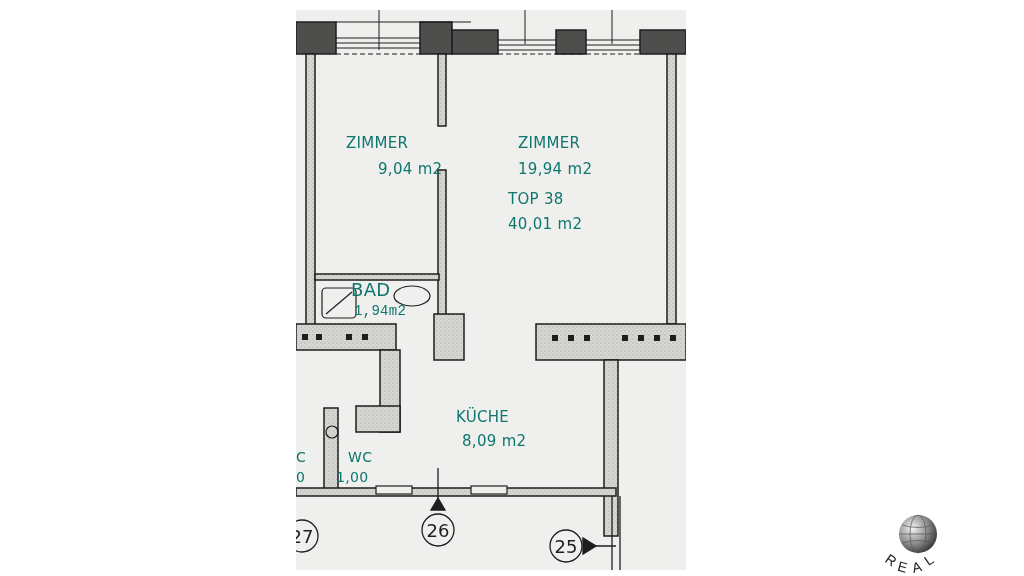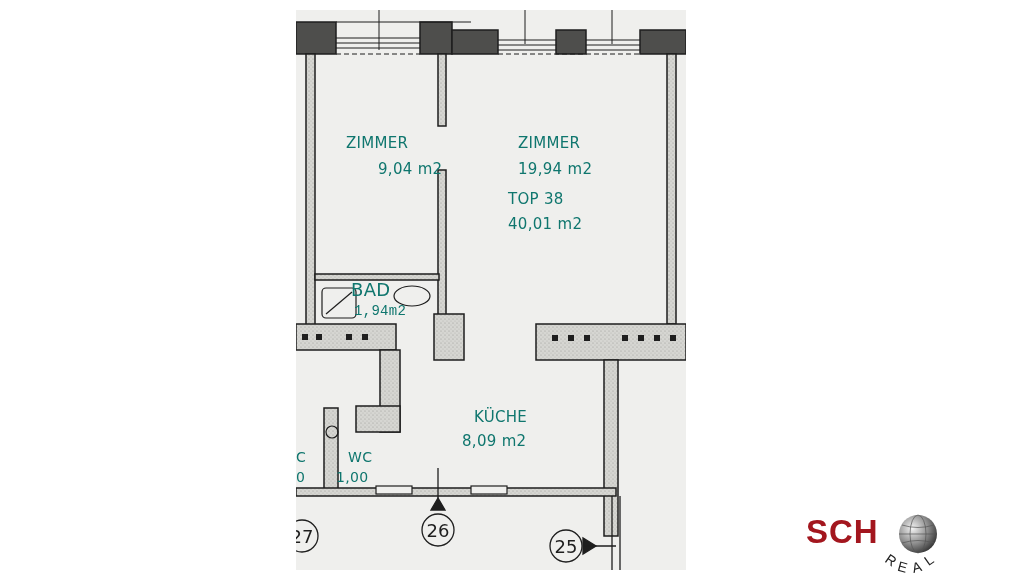--- a/index.html
+++ b/index.html
@@ -108,30 +108,29 @@
   </svg>
 
   <div class="lbl" style="left:50px;top:124px;">ZIMMER</div>
   <div class="lbl" style="left:50px;top:150px;margin-left:32px;">9,04  m2</div>
   <div class="lbl" style="left:222px;top:124px;">ZIMMER</div>
   <div class="lbl" style="left:222px;top:150px;">19,94  m2</div>
   <div class="lbl" style="left:212px;top:180px;">TOP 38</div>
   <div class="lbl" style="left:212px;top:205px;">40,01  m2</div>
   <div class="lbl" style="left:55px;top:270px;font-size:18px;">BAD</div>
   <div class="lbl" style="left:58px;top:292px;font-size:14px;font-family:Liberation Mono, monospace;">1,94m2</div>
-  <div class="lbl" style="left:178px;top:398px;">KÜCHE</div>
+  <div class="lbl" style="left:160px;top:398px;">KÜCHE</div>
   <div class="lbl" style="left:166px;top:422px;text-align:center;">8,09  m2</div>
   <div class="lbl" style="left:52px;top:438px;font-size:14px;">WC</div>
   <div class="lbl" style="left:40px;top:458px;font-size:14px;">1,00</div>
   <div class="lbl" style="left:0px;top:438px;font-size:14px;">C</div>
   <div class="lbl" style="left:0px;top:458px;font-size:14px;">0</div>
 </div>
 
 <div id="logo">
-  <div class="logo-text" style="left:0;">SCH</div>
   <svg width="44" height="44" viewBox="0 0 44 44" style="position:absolute;left:90px;top:0px;">
     <defs>
       <radialGradient id="gl" cx="35%" cy="35%" r="70%">
         <stop offset="0%" stop-color="#f4f4f4"></stop>
         <stop offset="60%" stop-color="#8a8a8a"></stop>
         <stop offset="100%" stop-color="#3a3a3a"></stop>
       </radialGradient>
     </defs>
     <circle cx="22" cy="22" r="19" fill="url(#gl)"></circle>
     <g stroke="#555" stroke-width="0.7" fill="none">

